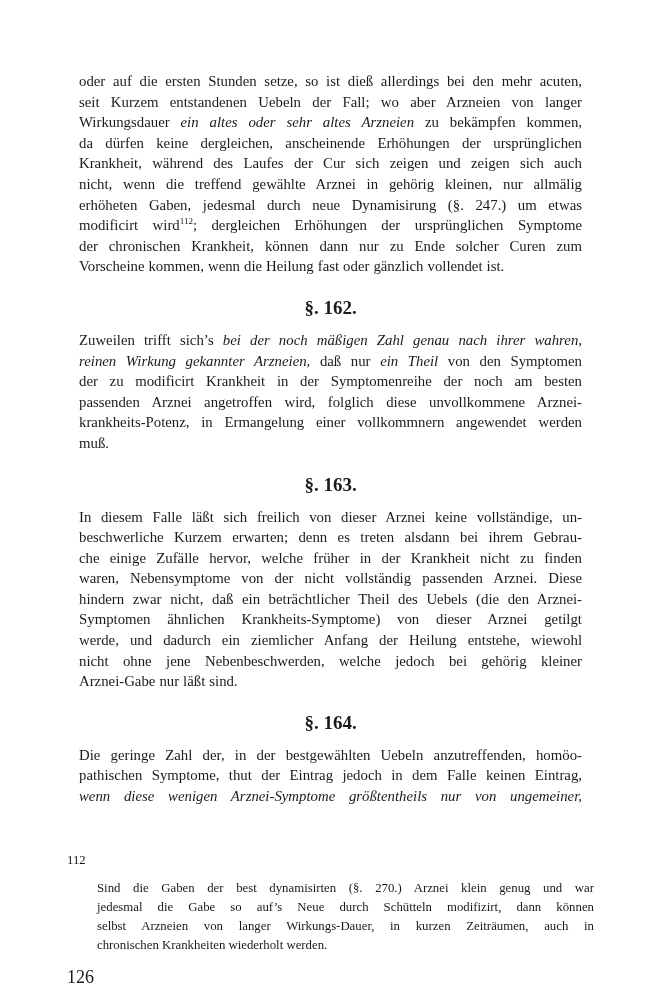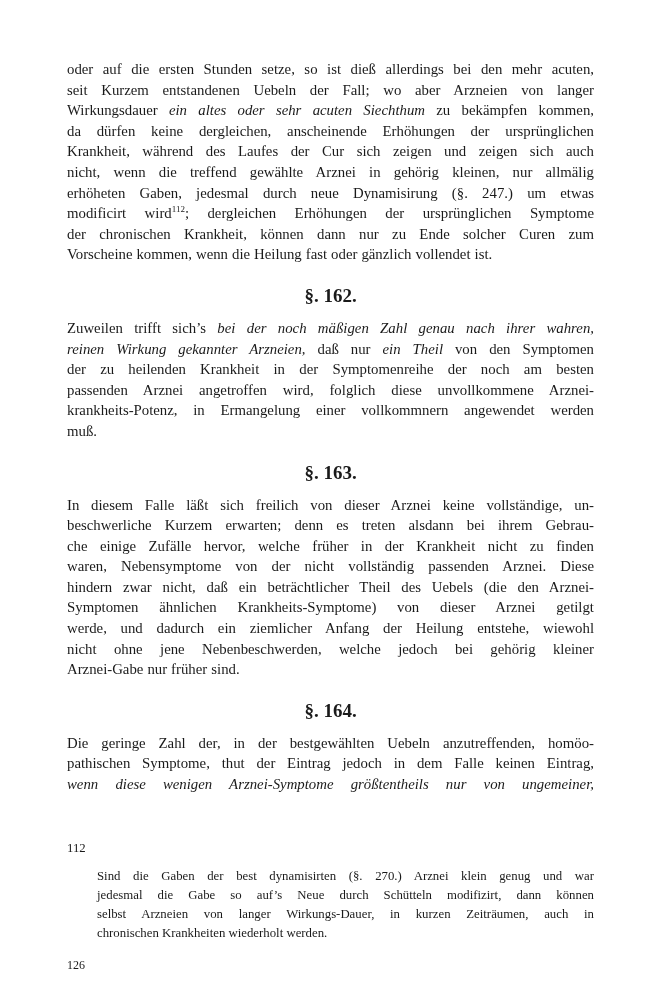--- a/index.html
+++ b/index.html
@@ -9,21 +9,21 @@
     height: 990px;
     margin: 0 auto;
     box-sizing: border-box;
     padding: 59px 66px 0 67px;
     background: #ffffff;
     overflow: hidden;
     font-family: "Liberation Serif", "DejaVu Serif", serif;
     color: #1a1a1a;
   }
   .para {
-    margin: 0;
+    margin: 12px;
     font-size: 14.8px;
     line-height: 20.6px;
     word-spacing: 0.02em;
   }
   .line {
     display: block;
     text-align: justify;
     text-align-last: justify;
     white-space: normal;
   }
@@ -50,62 +50,62 @@
   }
   .fn-num { flex: 0 0 30px; }
   .fn-lines { flex: 1 1 auto; margin-top: 28px; }
   .fn-line {
     display: block;
     text-align: justify;
     text-align-last: justify;
   }
   .fn-line.last { text-align-last: left; }
   .page-number {
-    font-size: 12px;
+    font-size: 18px;
     line-height: 16px;
     margin-top: 14px;
   }
 </style>
 </head>
 <body>
 
 <div class="page">
   <main id="body-container">
       <p class="para">
         <span class="line"><span>oder auf die ersten Stunden setze, so ist dieß allerdings bei den mehr acuten,</span></span>
         <span class="line"><span>seit Kurzem entstandenen Uebeln der Fall; wo aber Arzneien von langer</span></span>
-        <span class="line"><span>Wirkungsdauer </span><span class="it">ein altes oder sehr acuten Siechthum</span><span> zu bekämpfen kommen,</span></span>
+        <span class="line"><span>Wirkungsdauer </span><span class="it">ein altes oder sehr altes Arzneien</span><span> zu bekämpfen kommen,</span></span>
         <span class="line"><span>da dürfen keine dergleichen, anscheinende Erhöhungen der ursprünglichen</span></span>
         <span class="line"><span>Krankheit, während des Laufes der Cur sich zeigen und zeigen sich auch</span></span>
         <span class="line"><span>nicht, wenn die treffend gewählte Arznei in gehörig kleinen, nur allmälig</span></span>
         <span class="line"><span>erhöheten Gaben, jedesmal durch neue Dynamisirung (§. 247.) um etwas</span></span>
         <span class="line"><span>modificirt wird</span><sup class="fnref">112</sup><span>; dergleichen Erhöhungen der ursprünglichen Symptome</span></span>
         <span class="line"><span>der chronischen Krankheit, können dann nur zu Ende solcher Curen zum</span></span>
         <span class="line last"><span>Vorscheine kommen, wenn die Heilung fast oder gänzlich vollendet ist.</span></span>
       </p>
       <div class="section-heading">§. 162.</div>
       <p class="para">
         <span class="line"><span>Zuweilen trifft sich’s </span><span class="it">bei der noch mäßigen Zahl genau nach ihrer wahren,</span></span>
         <span class="line"><span class="it">reinen Wirkung gekannter Arzneien,</span><span> daß nur </span><span class="it">ein Theil</span><span> von den Symptomen</span></span>
-        <span class="line"><span>der zu heilenden Krankheit in der Symptomenreihe der noch am besten</span></span>
+        <span class="line"><span>der zu modificirt Krankheit in der Symptomenreihe der noch am besten</span></span>
         <span class="line"><span>passenden Arznei angetroffen wird, folglich diese unvollkommene Arznei-</span></span>
         <span class="line"><span>krankheits-Potenz, in Ermangelung einer vollkommnern angewendet werden</span></span>
         <span class="line last"><span>muß.</span></span>
       </p>
       <div class="section-heading">§. 163.</div>
       <p class="para">
         <span class="line"><span>In diesem Falle läßt sich freilich von dieser Arznei keine vollständige, un-</span></span>
         <span class="line"><span>beschwerliche Kurzem erwarten; denn es treten alsdann bei ihrem Gebrau-</span></span>
         <span class="line"><span>che einige Zufälle hervor, welche früher in der Krankheit nicht zu finden</span></span>
         <span class="line"><span>waren, Nebensymptome von der nicht vollständig passenden Arznei. Diese</span></span>
         <span class="line"><span>hindern zwar nicht, daß ein beträchtlicher Theil des Uebels (die den Arznei-</span></span>
         <span class="line"><span>Symptomen ähnlichen Krankheits-Symptome) von dieser Arznei getilgt</span></span>
         <span class="line"><span>werde, und dadurch ein ziemlicher Anfang der Heilung entstehe, wiewohl</span></span>
         <span class="line"><span>nicht ohne jene Nebenbeschwerden, welche jedoch bei gehörig kleiner</span></span>
-        <span class="line last"><span>Arznei-Gabe nur früher sind.</span></span>
+        <span class="line last"><span>Arznei-Gabe nur läßt sind.</span></span>
       </p>
       <div class="section-heading">§. 164.</div>
       <p class="para">
         <span class="line"><span>Die geringe Zahl der, in der bestgewählten Uebeln anzutreffenden, homöo-</span></span>
         <span class="line"><span>pathischen Symptome, thut der Eintrag jedoch in dem Falle keinen Eintrag,</span></span>
         <span class="line"><span class="it">wenn diese wenigen Arznei-Symptome größtentheils nur von ungemeiner,</span></span>
       </p>
     </main>
 
   <section class="footnote">

